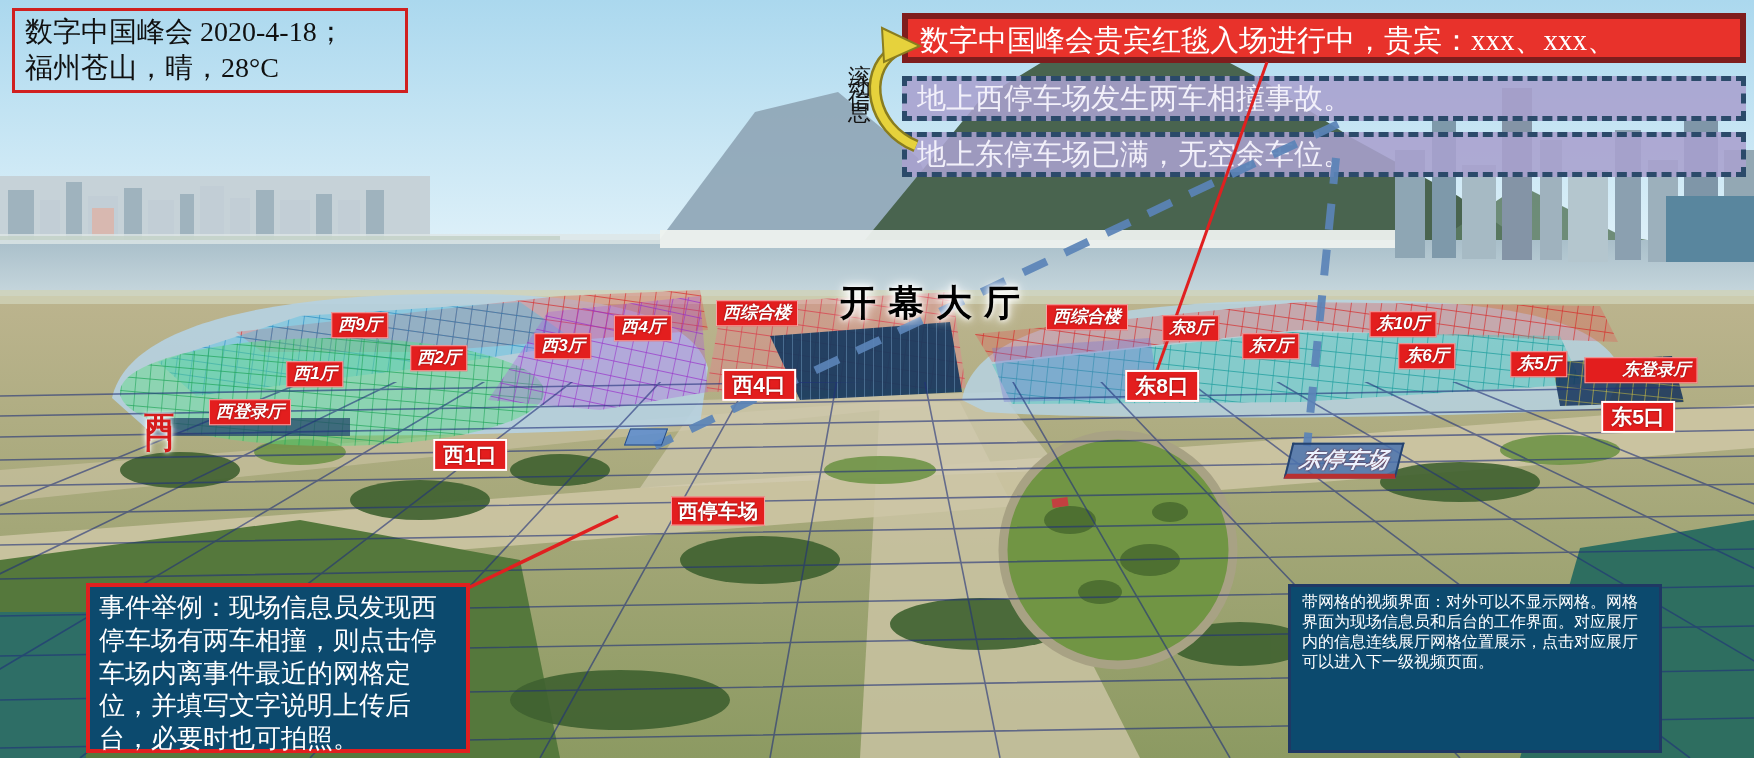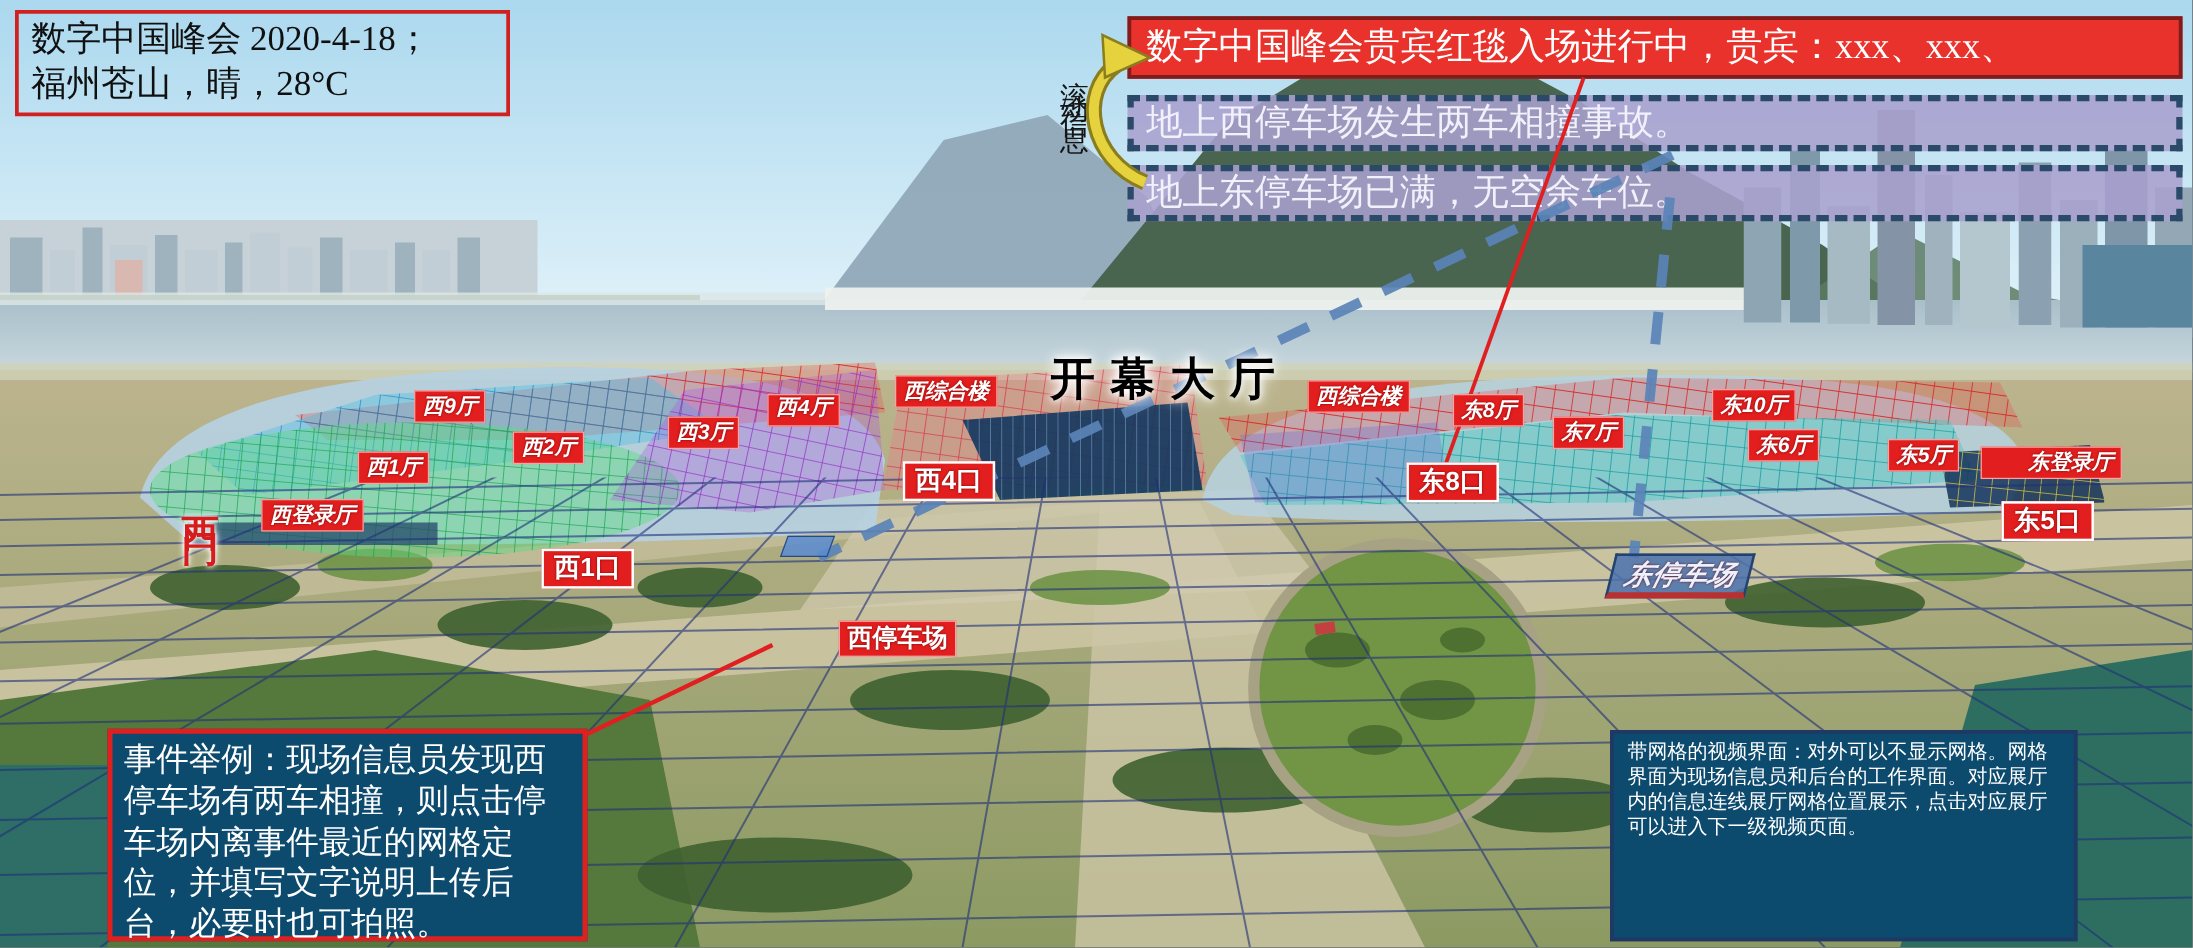--- a/index.html
+++ b/index.html
@@ -15,21 +15,21 @@
     font-family:"Liberation Serif",serif;font-size:28px;line-height:1.3;color:#101010;}
 
   
   .scroll-label{position:absolute;left:844px;top:46px;height:170px;
     writing-mode:vertical-rl;font-family:"Liberation Serif",serif;
     font-size:23px;letter-spacing:12px;color:#151515;}
 
   
   .ticker{position:absolute;left:902px;width:844px;box-sizing:border-box;
     white-space:nowrap;overflow:hidden;font-family:"Liberation Serif",serif;}
-  .ticker.red{top:13px;height:50px;background:#e8322b;border:3px solid #7f1d1d;
+  .ticker.red{top:13px;height:50px;background:#e8322b;border:6px solid #7f1d1d;
     color:#ffffff;font-size:29px;line-height:43px;padding-left:12px;}
   .ticker.purple{height:45px;background:rgba(168,160,206,0.88);
     border:5px dashed #2b4a6a;color:#f2f0fa;font-size:29px;line-height:35px;
     padding-left:10px;}
   .ticker.purple.p1{top:76px;}
   .ticker.purple.p2{top:132px;}
 
   
   .note{position:absolute;box-sizing:border-box;color:#ffffff;
     font-family:"Liberation Serif",serif;background:#0c4a6e;}

